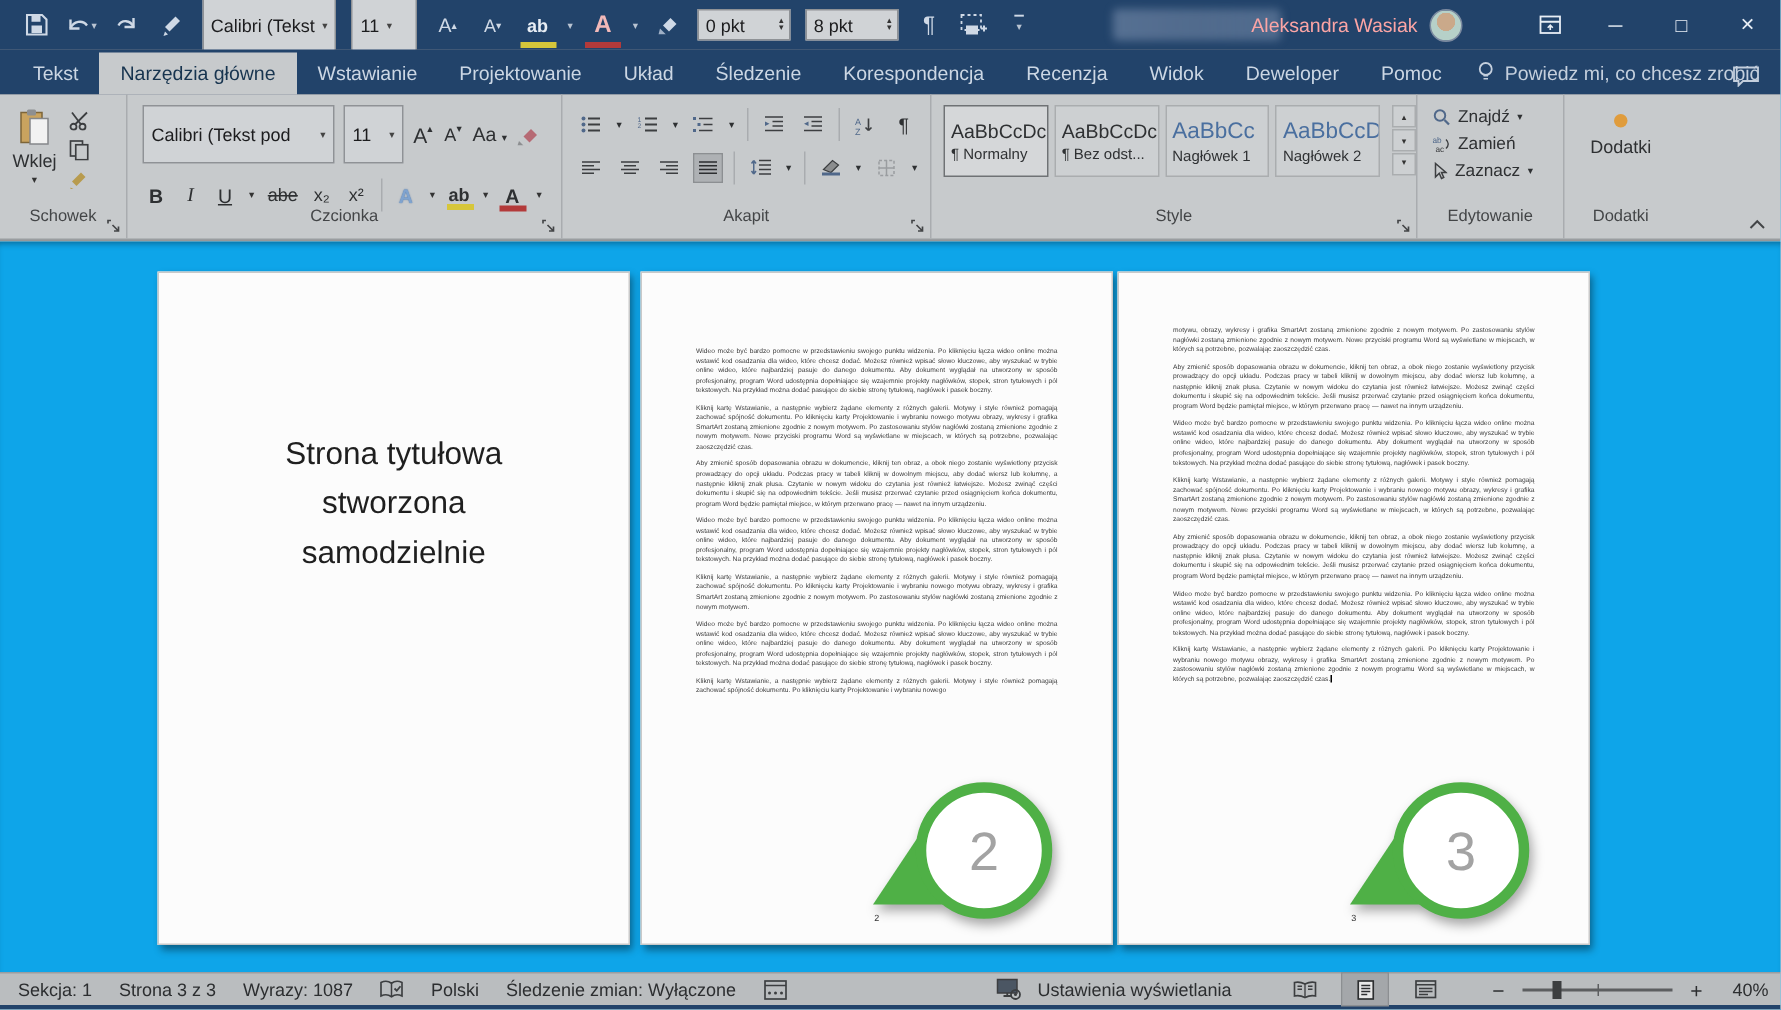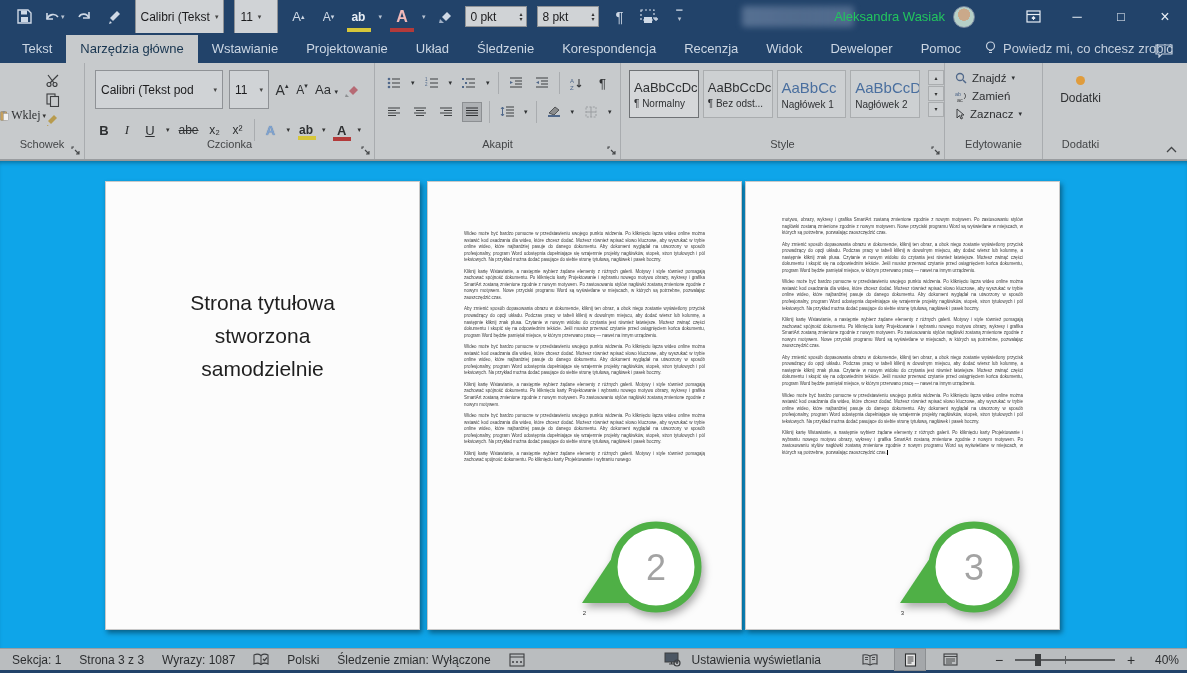--- a/index.html
+++ b/index.html
@@ -11,40 +11,40 @@
   .titlebar { position:absolute; left:0; top:0; width:100%; height:33px; background:#22436a; display:flex; align-items:center; color:#dbe4ef; }
   .qat { display:flex; align-items:center; gap:10px; padding-left:14px; }
   .qat .ibtn { display:flex; align-items:center; justify-content:center; height:24px; min-width:20px; color:#cfd9e6; }
   .combo { background:#d0d3d6; color:#1c1c1e; border:1px solid #8f9296; height:39px; display:flex; align-items:center; padding:0 5px; font-size:12px; gap:5px; }
   .combo .dd { font-size:7px; color:#444; }
   .spin { background:#d0d3d6; color:#1c1c1e; border:1px solid #8f9296; height:21px; width:62px; display:flex; align-items:center; padding:0 4px; font-size:12px; justify-content:space-between; }
   .spin .arrows { display:flex; flex-direction:column; line-height:5px; font-size:6px; color:#333; }
   .dd-sm { font-size:7px; color:#b9c4d2; }
   .title-redacted { position:absolute; left:742px; top:6px; width:112px; height:21px; border-radius:3px;
       background:linear-gradient(90deg, rgba(150,168,196,.45), rgba(120,140,170,.55), rgba(150,168,196,.4)); filter:blur(3px); }
-  .user { position:absolute; right:212px; top:0; height:33px; display:flex; align-items:center; gap:8px; font-size:13px; color:#22c55e; }
+  .user { position:absolute; right:212px; top:0; height:33px; display:flex; align-items:center; gap:8px; font-size:13px; color:#fca5a5; }
   .avatar { width:22px; height:22px; border-radius:50%; background:radial-gradient(circle at 50% 38%, #caa98a 0 38%, #b6d0c8 39% 100%); border:1px solid #7b8aa0; }
   .winbtns { position:absolute; right:0; top:0; height:33px; display:flex; }
   .winbtn { width:44px; height:33px; display:flex; align-items:center; justify-content:center; color:#e8eef5; font-size:13px; }
 
   
   .tabrow { position:absolute; left:0; top:33px; width:100%; height:30px; background:#22436a; display:flex; align-items:flex-end; color:#ccd7e4; font-size:13px; }
   .tab { padding:6px 14px 7px; cursor:default; white-space:nowrap; }
   .tab.active { background:#c7cacc; color:#17344f; }
   .tellme { display:flex; align-items:center; gap:7px; padding:0 10px 7px; color:#c4cfdd; }
   .comment-btn { position:absolute; right:14px; bottom:5px; }
 
   
   .ribbon { position:absolute; left:0; top:63px; width:100%; height:97px; background:#c7cacc; border-bottom:1px solid #9a9da0; display:flex; color:#2e3032; }
   .grp { position:relative; height:100%; padding-top:7px; }
   .grp + .grp { border-left:1px solid #a9acaf; }
   .grplabel { position:absolute; bottom:9px; left:0; width:100%; text-align:center; font-size:11px; color:#434547; }
   .launcher { position:absolute; bottom:4px; right:4px; }
   .grp-clipboard { width:84px; display:flex; }
-  .bigbtn { display:flex; flex-direction:row; align-items:center; width:46px; padding-top:2px; gap:2px; font-size:12px;font-family:Liberation Serif, serif; }
+  .bigbtn { display:flex; flex-direction:column; align-items:center; width:46px; padding-top:2px; gap:2px; font-size:12px; }
   .minicol { display:flex; flex-direction:column; gap:6px; padding-top:4px; }
   .grp-font { width:290px; }
   .fontrow1 { display:flex; align-items:center; gap:6px; padding-left:10px; }
   .fontrow2 { display:flex; align-items:center; gap:9px; padding:10px 0 0 12px; font-size:13px; }
   .fmt { min-width:14px; text-align:center; }
   .b { font-weight:bold; } .i { font-style:italic; font-family:"Liberation Serif",serif; } .u { text-decoration:underline; }
   .strike { text-decoration:line-through; font-size:12px; }
   .subsup { font-size:12px; }
   .fx { color:#7fa3cf; text-shadow:0 0 1px #4a6f9f; font-weight:bold; }
   .hl { position:relative; font-size:12px; font-weight:bold; }

